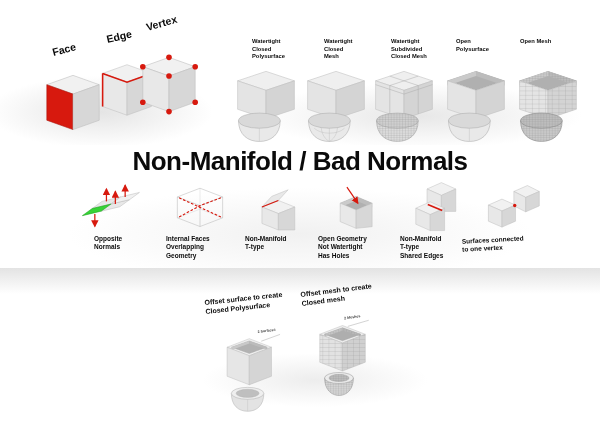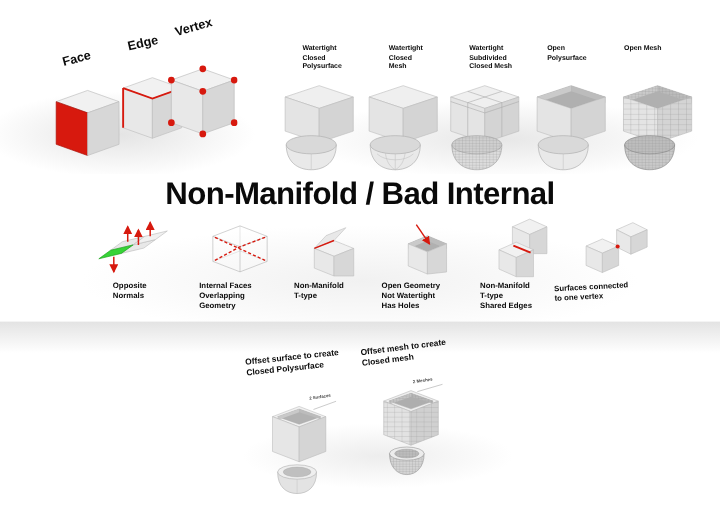--- a/index.html
+++ b/index.html
@@ -217,21 +217,21 @@
         <polygon class="cright" points="38,32 68,22 68,52 38,62"></polygon>
         <polygon fill="url(#pGrid)" points="38,32 68,22 68,52 38,62"></polygon>
         <path d="M9,64 C9,79 19,86 31,86 C43,86 53,79 53,64 Z" fill="#c9c9c9" stroke="#7e7e7e" stroke-width=".5"></path>
         <path d="M9,64 C9,79 19,86 31,86 C43,86 53,79 53,64 Z" fill="url(#pDense)"></path>
         <ellipse cx="31" cy="64" rx="22" ry="8" fill="#bdbdbd" stroke="#7e7e7e" stroke-width=".5"></ellipse>
         <ellipse cx="31" cy="64" rx="22" ry="8" fill="url(#pDense)"></ellipse>
       </svg>
     </div>
   </div>
 
-  <div class="abs" id="bad-title">Non-Manifold / Bad Internal</div>
+  <div class="abs" id="bad-title">Non-Manifold / Bad Normals</div>
 
   <div class="abs" id="bad-row">
 
     <div class="bad-item" id="bad1">
       <div class="bad-icon-wrap">
           <svg class="bad-icon" style="width:66px" viewBox="0 0 74 58">
         <polygon class="fleft" points="27,35 48,30 59,22 38,27"></polygon>
         <polygon class="fleft" points="17,32 38,27 49,19 28,24"></polygon>
         <polygon class="ftop" points="38,27 59,22 70,14 49,19"></polygon>
         <polygon class="greenface" points="6,40 27,35 38,27 17,32"></polygon>

